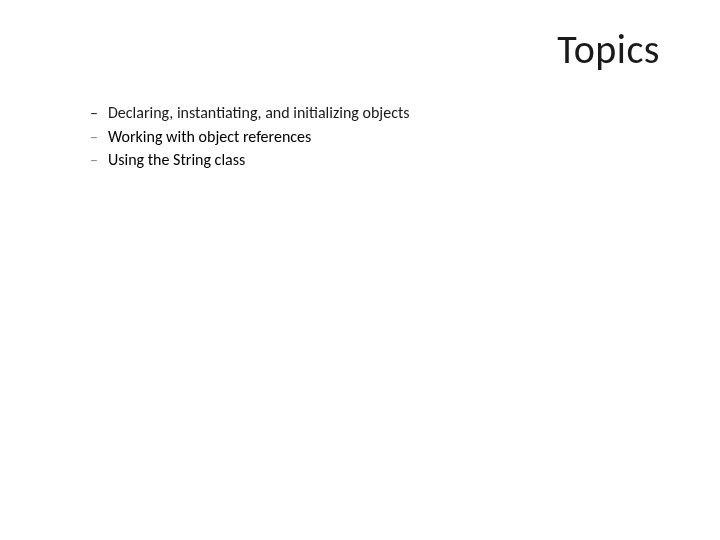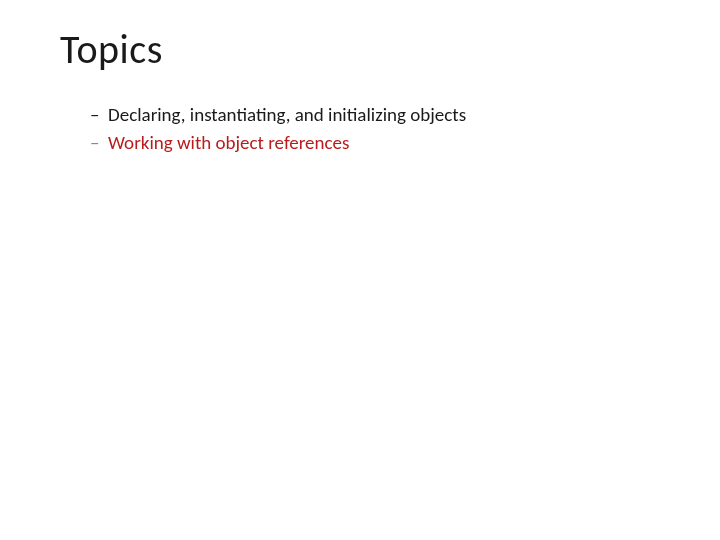--- a/index.html
+++ b/index.html
@@ -16,53 +16,54 @@
     }
     .slide {
       width: 100%;
       height: 100%;
       padding: 25px 60px;
     }
     .title {
       font-size: 40px;
       font-weight: 400;
       color: #1a1a1a;
-      text-align: left;
+      text-align: right;
       margin-bottom: 28px;
       letter-spacing: 0.5px;
     }
     .topic-list {
       list-style: none;
       padding-left: 30px;
     }
     .topic-item {
-      font-size: 19px;
+      font-size: 16px;
       line-height: 1.35;
       margin-bottom: 2px;
       position: relative;
       padding-left: 18px;
     }
     .topic-item::before {
       content: "–";
       position: absolute;
       left: 0;
       top: 0;
     }
     .topic-item.active {
       color: #1a1a1a;
     }
     .topic-item.inactive {
-      color: #b91c1c;
+      color: #000000;
     }
     .topic-item.inactive::before {
       color: #888888;
     }
   </style>
 </head>
 <body>
 
 <div class="slide">
   <h1 class="title">Topics</h1>
   <ul class="topic-list">
     <li class="topic-item active">Declaring, instantiating, and initializing objects</li>
     <li class="topic-item inactive">Working with object references</li>
+    <li class="topic-item inactive">Using the String class</li>
   </ul>
 </div>
 
 </body></html>

